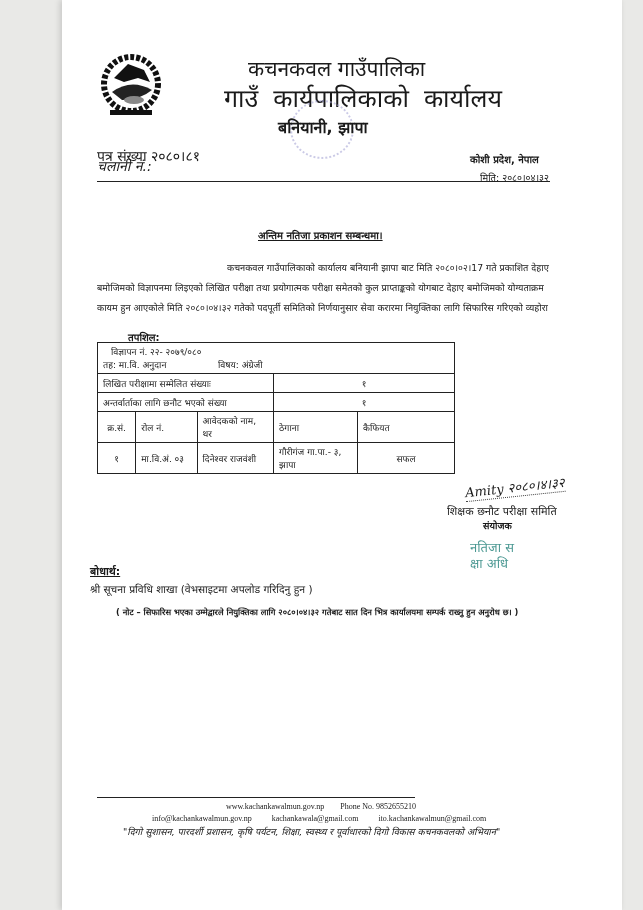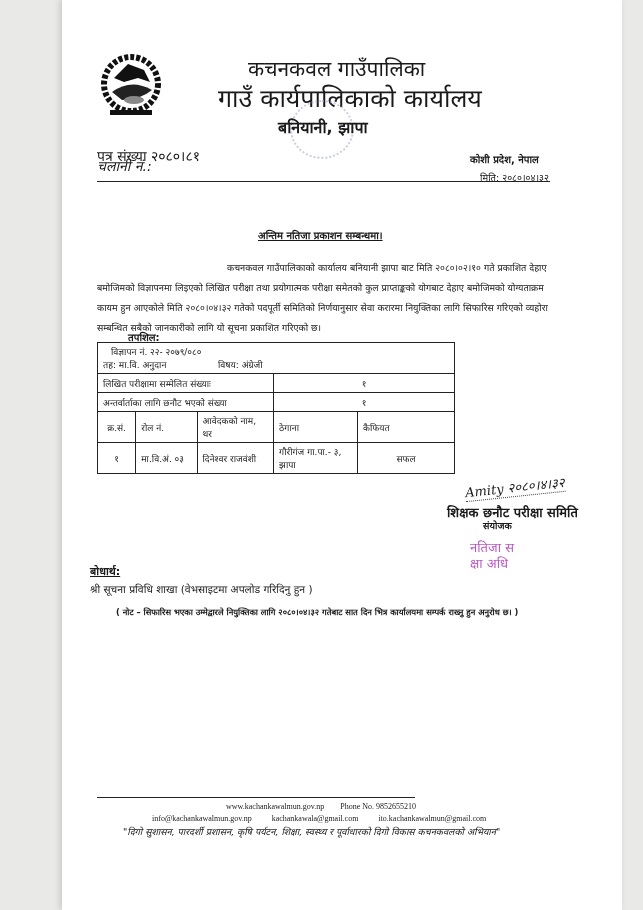--- a/index.html
+++ b/index.html
@@ -12,21 +12,21 @@
     .paper {
       position: absolute; left: 62px; top: 0; width: 560px; height: 910px;
       background: #ffffff;
       box-shadow: -2px 0 6px rgba(0,0,0,0.15);
     }
     .abs { position: absolute; white-space: nowrap; }
     .emblem {
       position: absolute; left: 100px; top: 48px; width: 62px; height: 72px;
     }
     .h1 { left: 248px; top: 46px; font-size: 21px; font-family: "DejaVu Sans", sans-serif; margin-top: 8px; }
-    .h2 { left: 218px; top: 80px; font-size: 25px; }
+    .h2 { left: 224px; top: 80px; font-size: 25px; font-family: Liberation Mono, monospace; }
     .h3 { left: 278px; top: 116px; font-size: 16px; font-weight: bold; }
     .stamp {
       position: absolute; left: 290px; top: 100px; width: 60px; height: 55px;
       border-radius: 50%; border: 2px dotted #a9a8d6; opacity: 0.6;
     }
     .small { font-size: 14px; }
     .ref1 { left: 97px; top: 146px; }
     .ref2 { left: 97px; top: 156px; font-style: italic; }
     .province { left: 470px; top: 152px; font-size: 10px; font-weight: bold; }
     .date { left: 480px; top: 171px; font-size: 9.5px; }
@@ -55,23 +55,23 @@
     }
     table.details td {
       border: 1.3px solid #222; padding: 2px 5px; height: 14px; vertical-align: middle;
     }
     .center { text-align: center; }
     .sig {
       left: 465px; top: 478px; font-size: 13px; font-style: italic;
       font-family: "DejaVu Serif", serif; transform: rotate(-6deg);
       border-bottom: 1px dotted #444;
     }
-    .sign1 { left: 447px; top: 503px; font-size: 13px; font-weight: bold; }
+    .sign1 { left: 447px; top: 503px; font-size: 11px; font-weight: normal; }
     .sign2 { left: 483px; top: 519px; font-size: 9.5px; font-weight: bold; }
-    .stamp2 { left: 470px; top: 540px; font-size: 13px; color: #a21caf; opacity: 0.75; line-height: 16px; }
+    .stamp2 { left: 470px; top: 540px; font-size: 13px; color: #0f766e; opacity: 0.75; line-height: 16px; }
     .bodh { left: 90px; top: 563px; font-size: 11px; font-weight: bold; text-decoration: underline; }
     .bodh-item { left: 90px; top: 582px; font-size: 10.5px; }
     .note { left: 116px; top: 606px; font-size: 8.3px; font-weight: bold; }
     .foot-rule {
       position: absolute; left: 97px; top: 797px; width: 318px; height: 0;
       border-top: 1.5px solid #222;
     }
     .foot1 { left: 226px; top: 802px; font-size: 8px; font-family: "Liberation Serif", serif; }
     .foot1 .gap { display: inline-block; width: 16px; }
     .foot2 { left: 152px; top: 814px; font-size: 8px; font-family: "Liberation Serif", serif; text-align: center; }
@@ -98,24 +98,23 @@
 
 <div class="abs small ref1">पत्र संख्या २०८०।८१</div>
 <div class="abs small ref2">चलानी नं.:</div>
 <div class="abs province">कोशी प्रदेश, नेपाल</div>
 <div class="rule"></div>
 <div class="abs date">मिति: २०८०।०४।३२</div>
 
 <div class="abs subject">अन्तिम नतिजा प्रकाशन सम्बन्धमा।</div>
 
 <div class="body-text">
-  <span class="line first">कचनकवल गाउँपालिकाको कार्यालय बनियानी झापा बाट मिति २०८०।०२।१० गते प्रकाशित देहाए</span>
+  <span class="line first">कचनकवल गाउँपालिकाको कार्यालय बनियानी झापा बाट मिति २०८०।०२।17 गते प्रकाशित देहाए</span>
   <span class="line">बमोजिमको विज्ञापनमा लिइएको लिखित परीक्षा तथा प्रयोगात्मक परीक्षा समेतको कुल प्राप्ताङ्कको योगबाट देहाए बमोजिमको योग्यताक्रम</span>
   <span class="line">कायम हुन आएकोले मिति २०८०।०४।३२ गतेको पदपूर्ती समितिको निर्णयानुसार सेवा करारमा नियुक्तिका लागि सिफारिस गरिएको व्यहोरा</span>
-  <span class="line">सम्बन्धित सबैको जानकारीको लागि यो सूचना प्रकाशित गरिएको छ।</span>
 </div>
 
 <div class="abs tapashil">तपशिल:</div>
 
 <table class="details">
   <colgroup>
     <col style="width:42px">
       <col style="width:70px">
       <col style="width:90px">
       <col style="width:105px">

